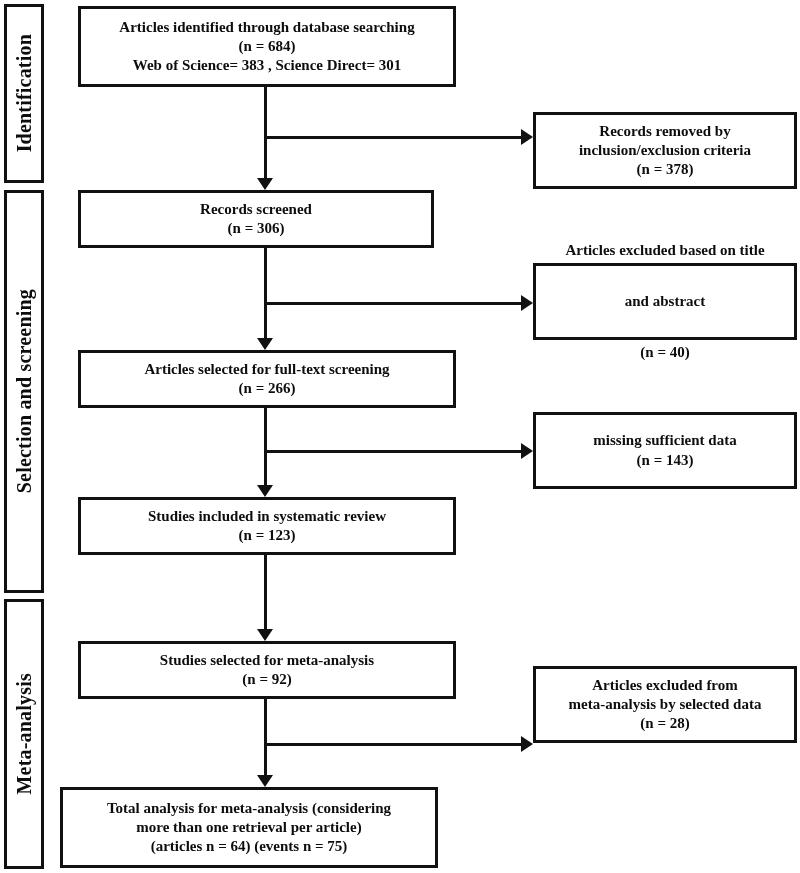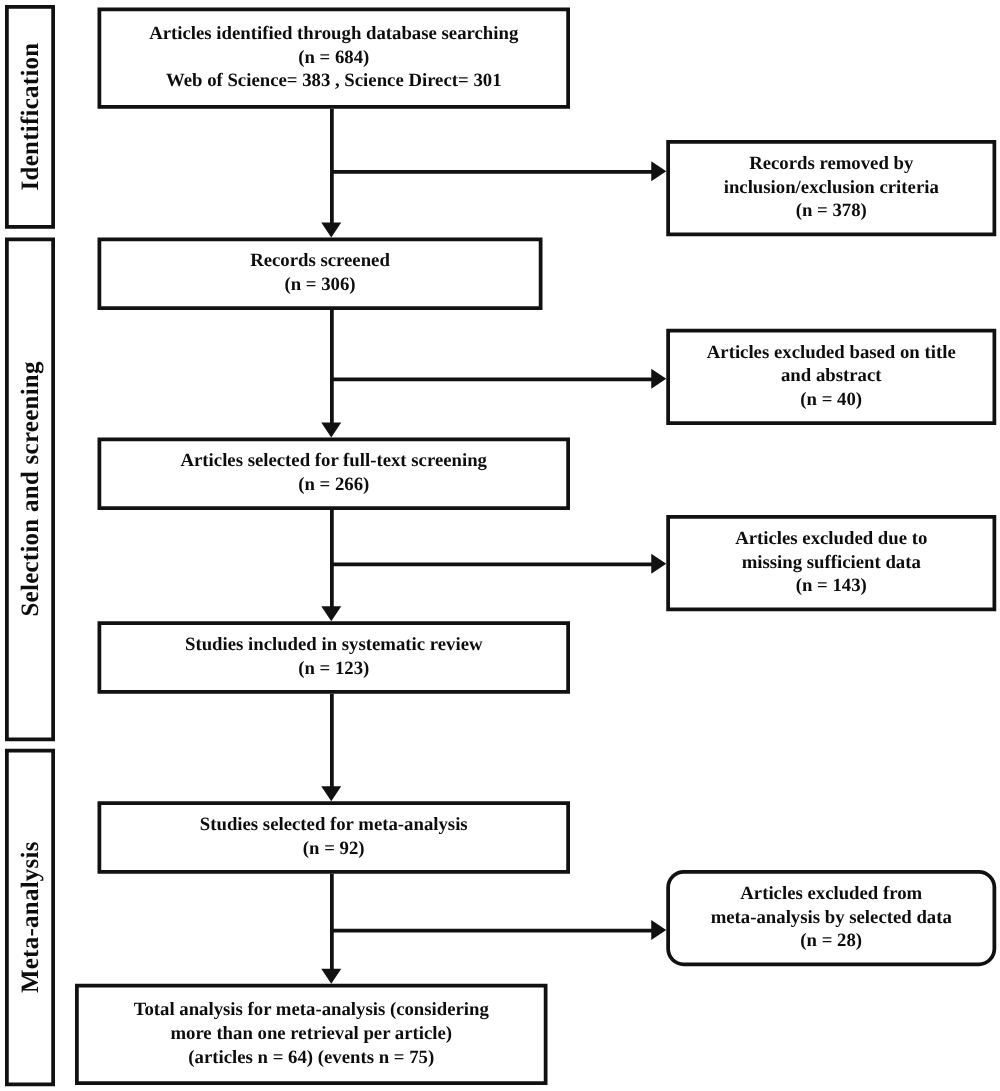--- a/index.html
+++ b/index.html
@@ -135,33 +135,32 @@
     <span class="ln">more than one retrieval per article)</span>
     <span class="ln">(articles n = 64) (events n = 75)</span>
   </div>
 
   <div class="box" style="left:533px; top:96px; width:264px; height:77px;margin-top:16px;">
     <span class="ln">Records removed by</span>
     <span class="ln">inclusion/exclusion criteria</span>
     <span class="ln">(n = 378)</span>
   </div>
 
-  <div class="box" style="left:533px; top:263px; width:264px; height:77px;">
+  <div class="box" style="left:533px; top:263px; width:264px; height:77px;gap:32px;">
     <span class="ln">Articles excluded based on title</span>
     <span class="ln">and abstract</span>
     <span class="ln">(n = 40)</span>
   </div>
 
   <div class="box" style="left:533px; top:412px; width:264px; height:77px;">
-    <span class="ln">Articles excluded due to</span>
     <span class="ln">missing sufficient data</span>
     <span class="ln">(n = 143)</span>
   </div>
 
-  <div class="box" style="left:533px; top:696px; width:264px; height:77px;border-radius:14px;">
+  <div class="box" style="left:533px; top:666px; width:264px; height:77px;">
     <span class="ln">Articles excluded from</span>
     <span class="ln">meta-analysis by selected data</span>
     <span class="ln">(n = 28)</span>
   </div>
 
   <div class="vline" style="left:264px; top:87px; height:93px;"></div>
   <div class="arrow-down" style="left:257px; top:178px;"></div>
   <div class="hline" style="left:264px; top:136px; width:259px;"></div>
   <div class="arrow-right" style="left:521px; top:129px;"></div>
 

